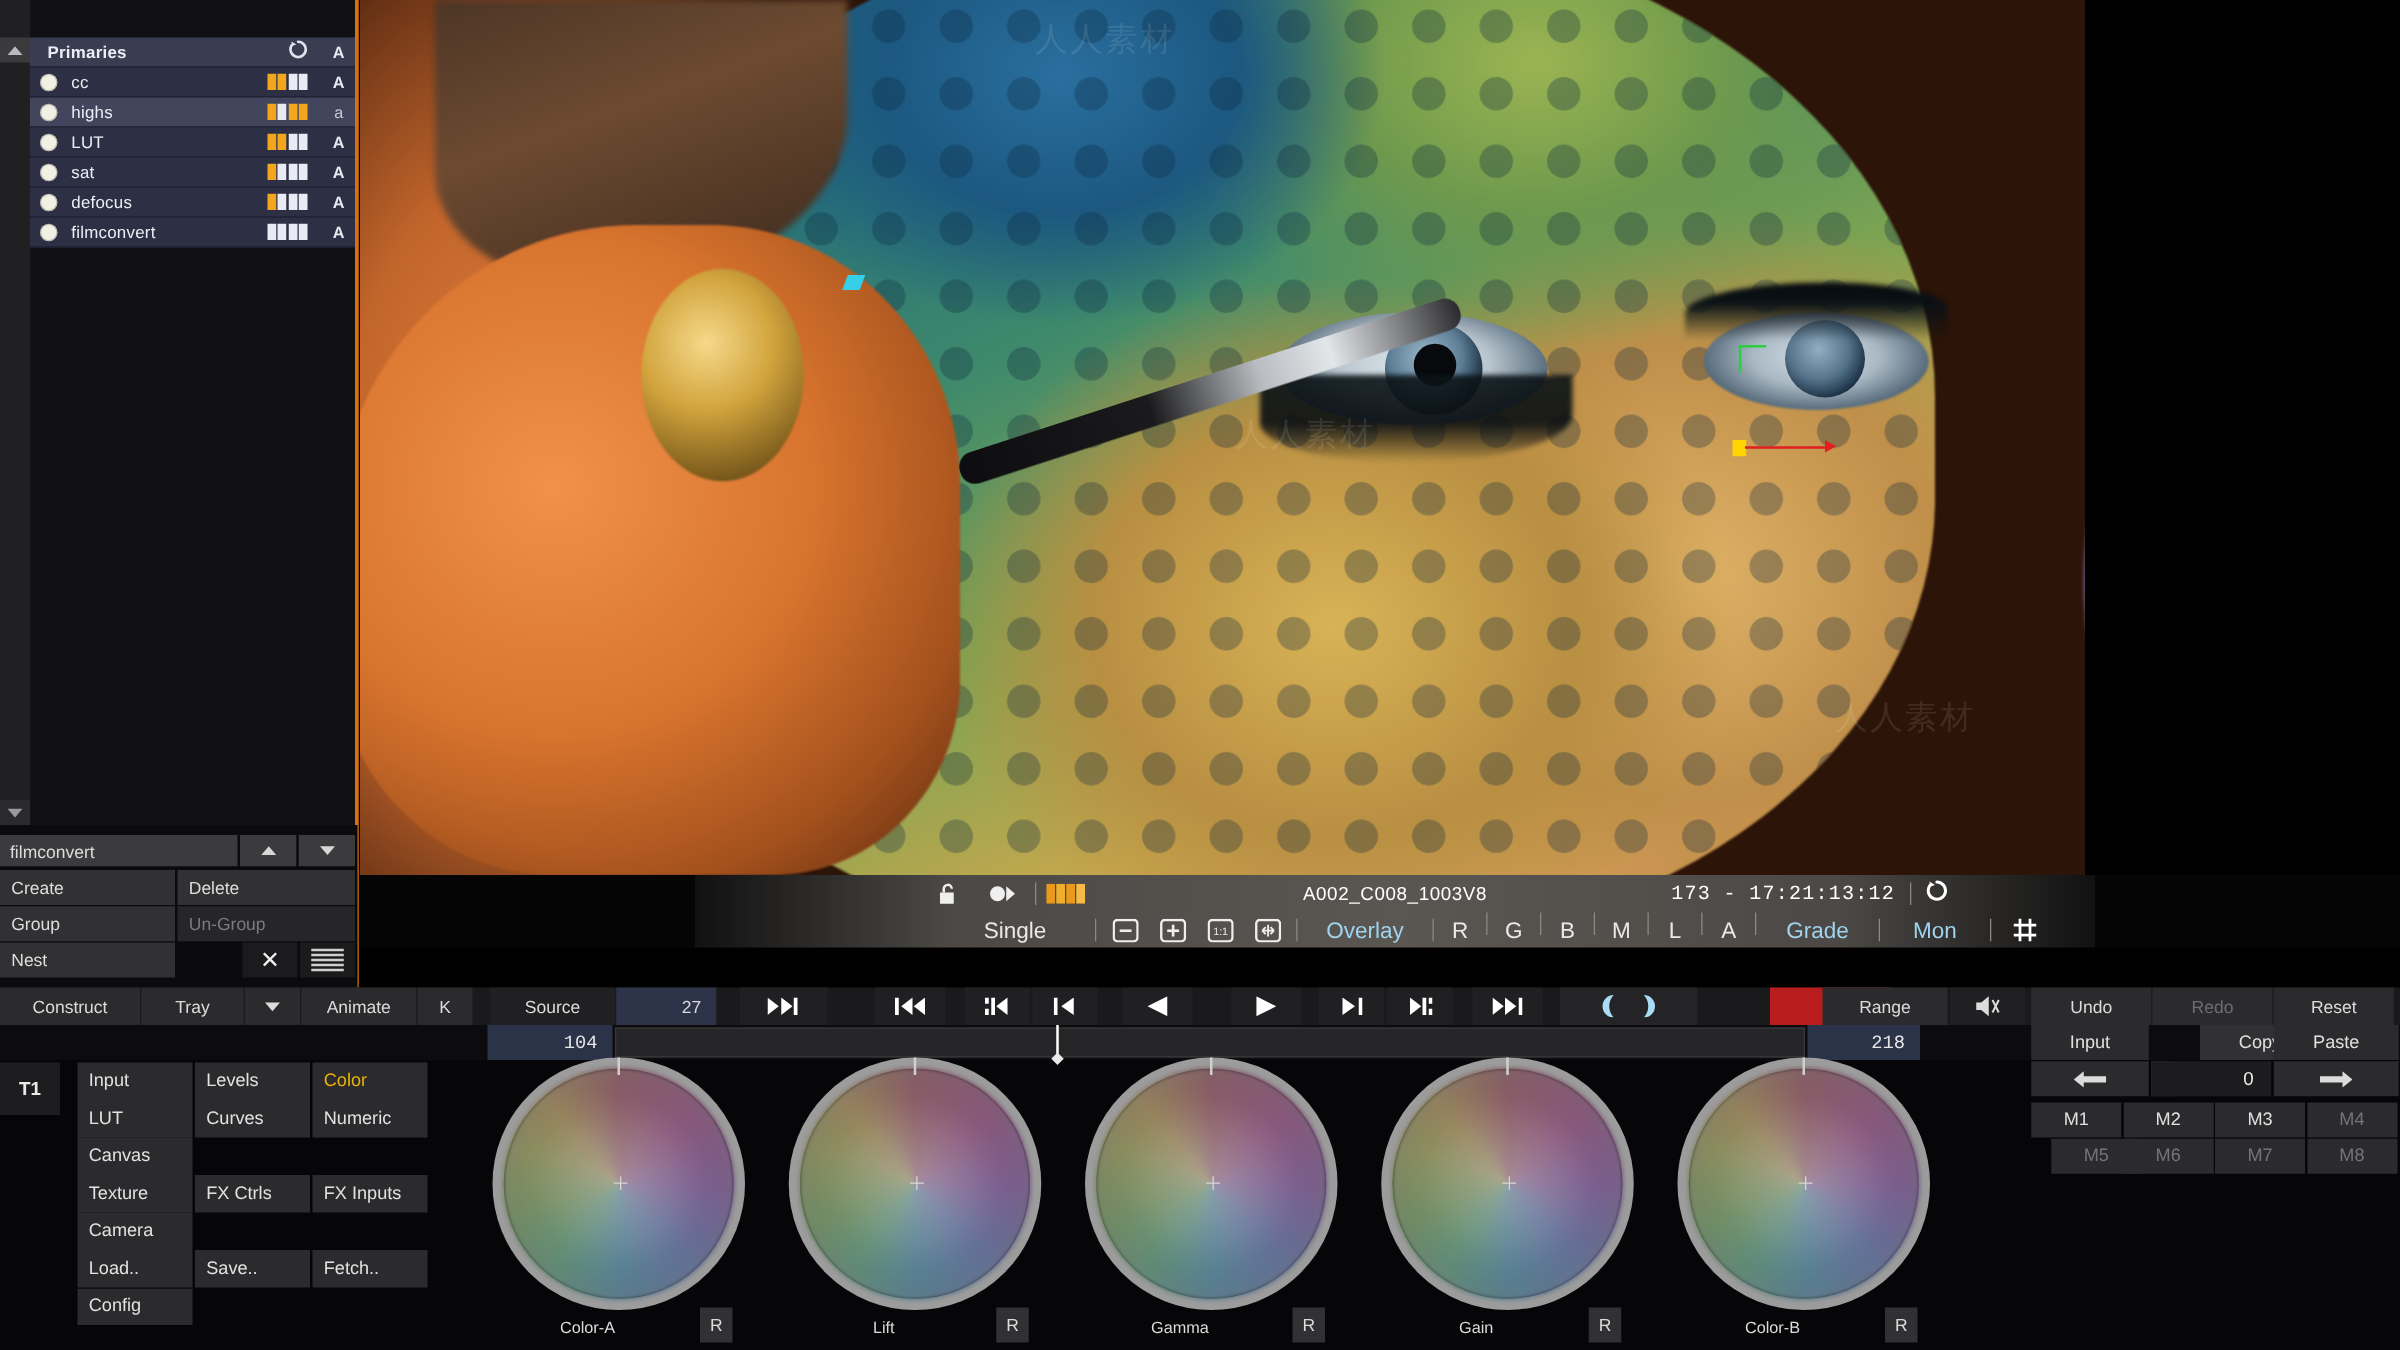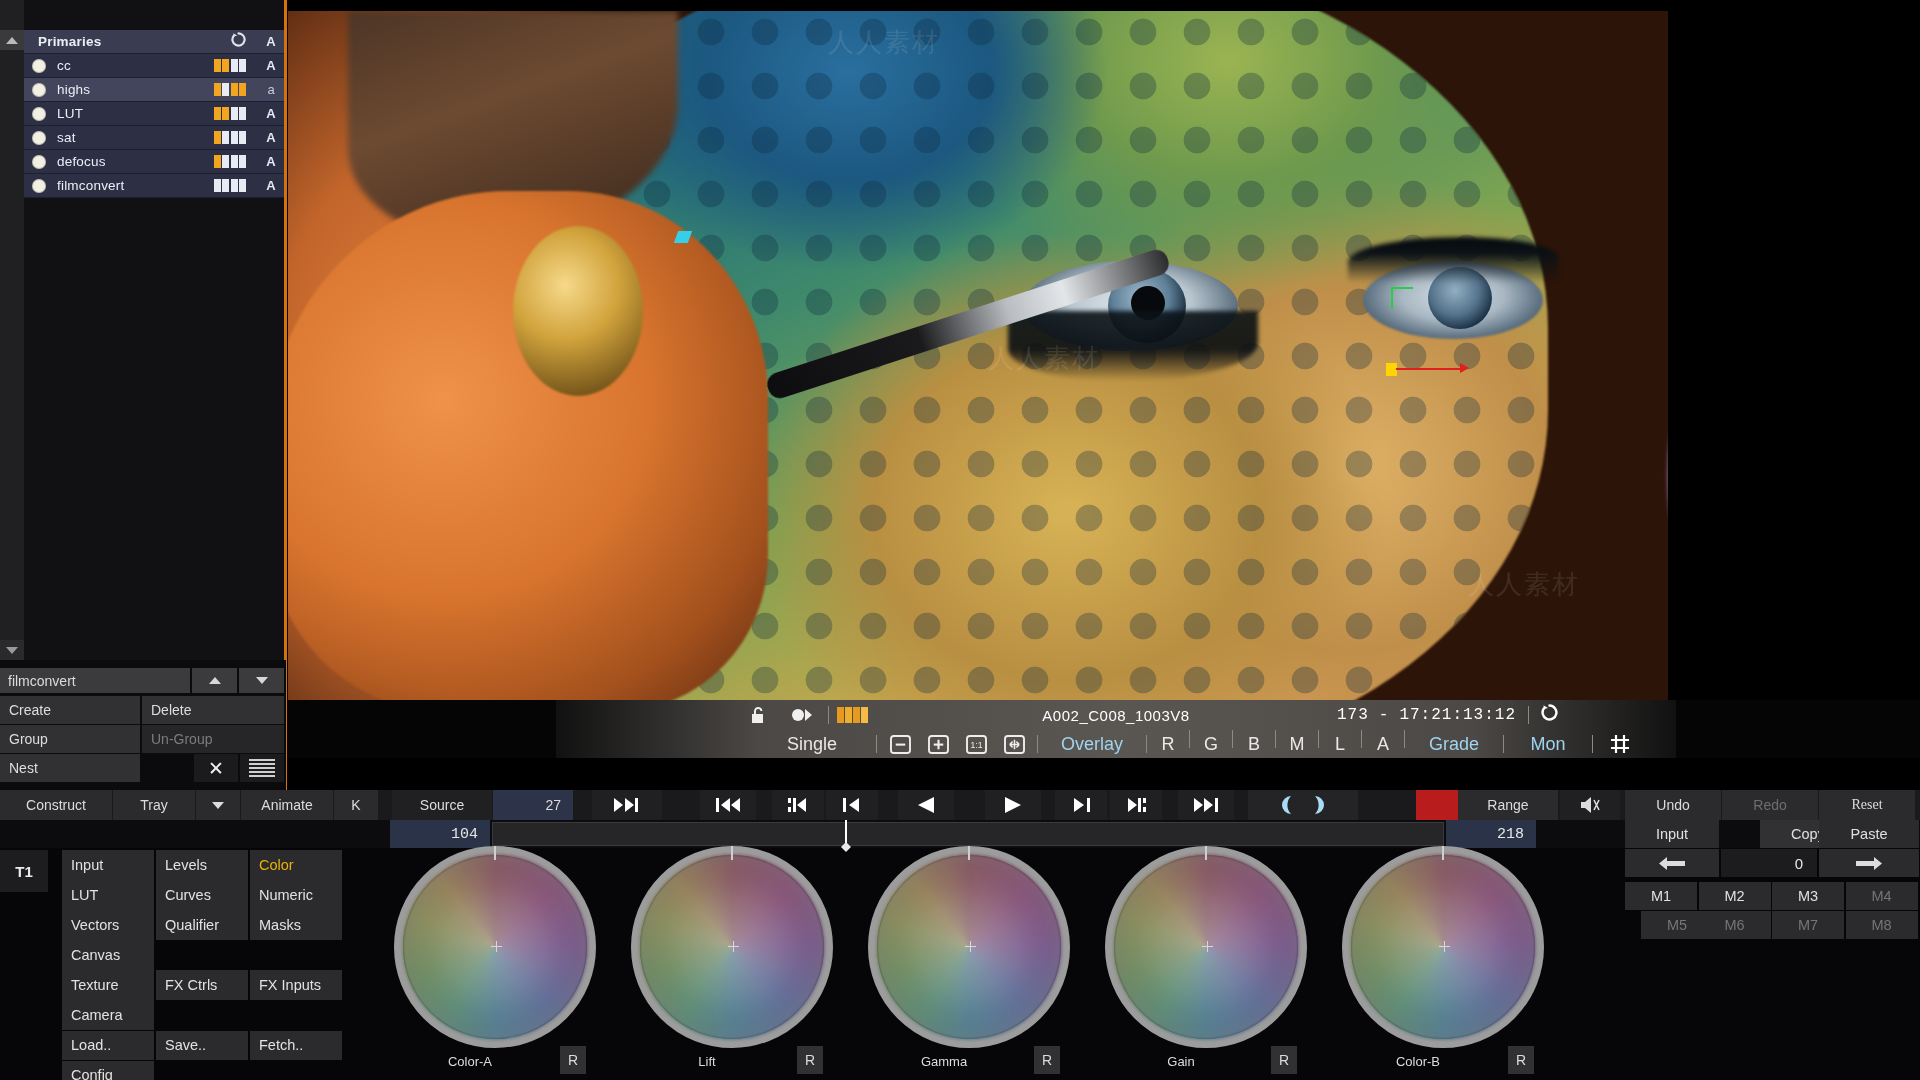--- a/index.html
+++ b/index.html
@@ -42,21 +42,21 @@
   .nbtn.dim { color:#7c7c7e; }
   #n-create{left:0;top:696px;width:140px;} #n-delete{left:142px;top:696px;width:142px;}
   #n-group{left:0;top:725px;width:140px;} #n-ungroup{left:142px;top:725px;width:142px;background:#262628;}
   #n-nest{left:0;top:754px;width:140px;}
   #n-x{left:194px;top:754px;width:44px;background:#1b1b1d;display:flex;align-items:center;justify-content:center;padding:0;font-size:19px;color:#f0f0f0;}
   #n-menu{left:240px;top:754px;width:44px;background:#1b1b1d;display:flex;align-items:center;justify-content:center;padding:0;}
   #n-menu .lines{width:26px;}
   #n-menu .lines b{display:block;height:2px;background:#cfcfcf;margin:2px 0;}
 
   
-  #viewer { position:absolute; left:288px; top:11px; width:1380px; height:700px; background:#0369a1; overflow:hidden; }
+  #viewer { position:absolute; left:288px; top:0; width:1380px; height:700px; background:#0369a1; overflow:hidden; }
   #orange-seam { position:absolute; left:284px; top:0; width:3px; height:790px; background:#d9700f; }
 
   
   .ph { position:absolute; }
   #bg-blur { left:0; top:0; width:1632px; height:700px;
     background:
       radial-gradient(ellipse 300px 520px at 120px 380px, #e1813c 0%, #c2652b 45%, #6a3316 80%, #2c1408 100%),
       radial-gradient(ellipse 500px 600px at 820px 300px, #3f8e86 0%, #2b6b6f 50%, #15363c 100%),
       linear-gradient(100deg,#0c1a22 0%, #17424a 18%, #2a6f72 34%, #5a8f58 50%, #b9b14c 63%, #d8a84d 74%, #86613a 86%, #2a1d18 100%);
   }
@@ -518,21 +518,21 @@
     <div class="tbtn panel" style="left:1458px;width:100px;">Range</div>
     <div class="tbtn dark" style="left:1560px;width:60px;">
       <svg width="22" height="18" viewBox="0 0 22 18">
           <path d="M2 6h4l6-5v16l-6-5H2z" fill="#dcdcdc"></path>
           <path d="M15 4l5 10M20 4l-5 10" stroke="#dcdcdc" stroke-width="1.6"></path>
         </svg>
     </div>
 
     <div class="tbtn panel" style="left:1625px;width:96px;">Undo</div>
     <div class="tbtn panel dimtxt" style="left:1722px;width:96px;">Redo</div>
-    <div class="tbtn panel" style="left:1819px;width:96px;font-family:Liberation Serif, serif;">Reset</div>
+    <div class="tbtn panel" style="left:1819px;width:96px;">Reset</div>
   </div>
 
   <div id="timeline-strip">
     <div id="tl-start">104</div>
     <div id="tl-track"></div>
     <div id="tl-playhead"></div>
     <div id="tl-handle">
       <svg width="12" height="14" viewBox="0 0 12 14">
           <path d="M1 7L6 2l5 5-5 5z" fill="#e8e8e8"></path>
         </svg>
@@ -544,25 +544,20 @@
   <div id="toolgrid">
       <div class="tgrow">
         <div class="tgc">Input</div>
         <div class="tgc">Levels</div>
         <div class="tgc sel">Color</div>
       </div>
       <div class="tgrow">
         <div class="tgc">LUT</div>
         <div class="tgc">Curves</div>
         <div class="tgc">Numeric</div>
-      </div>
-      <div class="tgrow">
-        <div class="tgc">Vectors</div>
-        <div class="tgc">Qualifier</div>
-        <div class="tgc">Masks</div>
       </div>
       <div class="tgrow">
         <div class="tgc">Canvas</div>
         <div class="tgc empty"></div>
         <div class="tgc empty"></div>
       </div>
       <div class="tgrow">
         <div class="tgc">Texture</div>
         <div class="tgc">FX Ctrls</div>
         <div class="tgc">FX Inputs</div>

